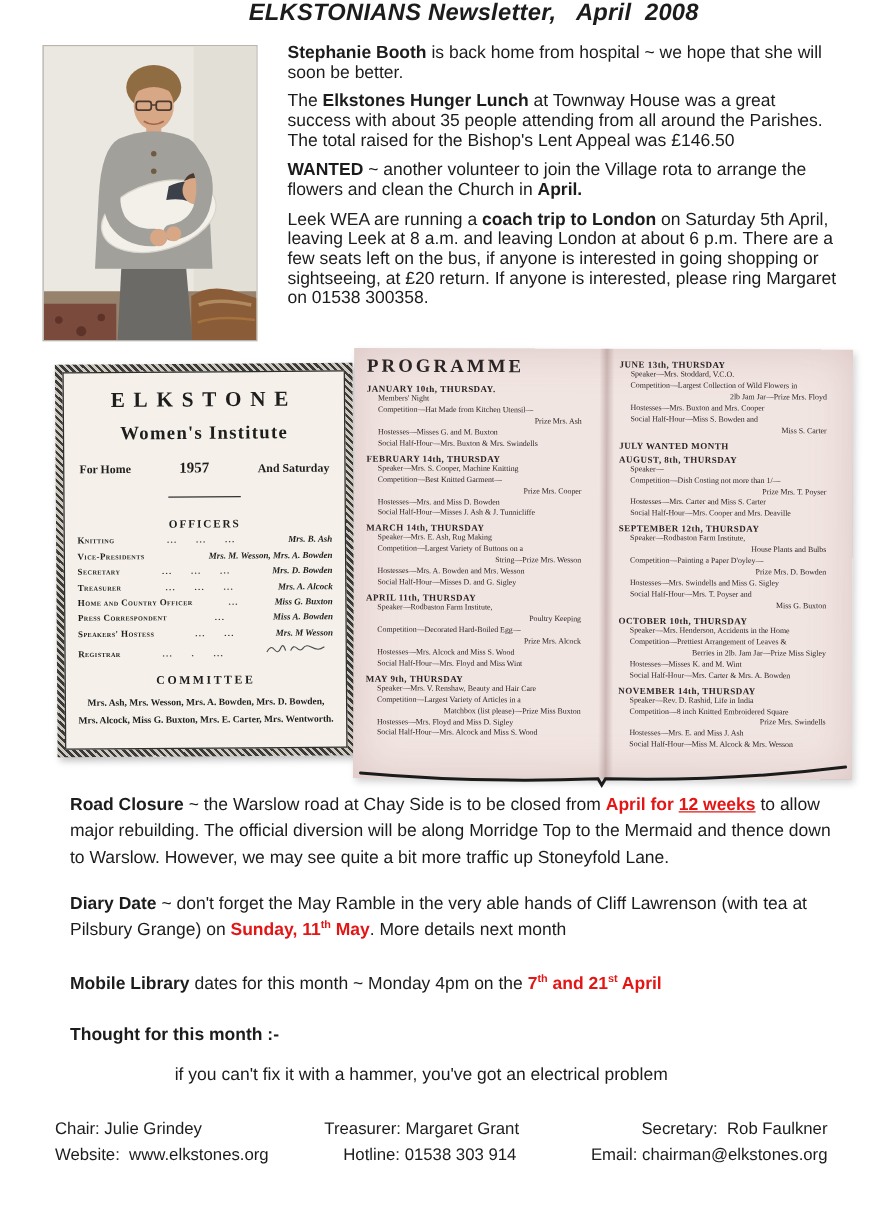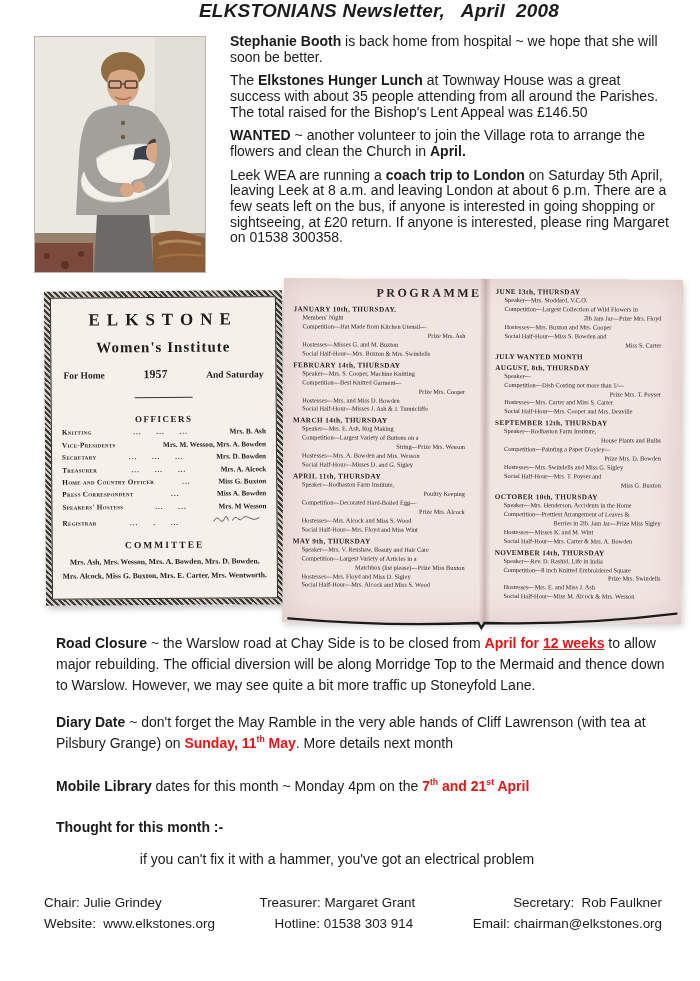--- a/index.html
+++ b/index.html
@@ -35,38 +35,38 @@
   }
   .cov-t1 { text-align:center; font-weight:bold; font-size:17px; letter-spacing:7px; }
   .cov-t2 { text-align:center; font-weight:bold; font-size:15px; margin-top:9px; letter-spacing:1px; }
   .cov-motto { display:flex; justify-content:space-between; align-items:baseline; margin-top:11px; font-weight:bold; font-size:9.5px; padding:0 3px; }
   .cov-motto .year { font-size:12px; }
   .cov-rule { width:58px; border-top:1.2px solid #333; margin:15px auto 0; }
   .officers-head { text-align:center; font-weight:bold; font-size:9px; letter-spacing:1.5px; margin-top:16px; }
   .off-row { display:flex; align-items:baseline; font-size:7.2px; margin-top:4.4px; padding:0 1px; font-weight:bold; }
   .off-role { white-space:nowrap; font-variant:small-caps; letter-spacing:0.3px; }
   .off-dots { flex:1; text-align:center; letter-spacing:1px; word-spacing:12px; color:#333; overflow:hidden; white-space:nowrap; padding:0 3px; }
-  .off-name { white-space:nowrap; }
+  .off-name { white-space:nowrap;font-style:italic; }
   .committee-head { text-align:center; font-weight:bold; font-size:9.5px; letter-spacing:2px; margin-top:13px; }
   .committee-text { font-size:7.6px; text-align:center; line-height:1.85; margin-top:5px; font-weight:bold; }
 
   .wi-spread {
     position:absolute; left:283px; top:0; width:399px; height:344px;
     background:#f1e5e2;
     box-shadow:inset 0 0 34px rgba(165,120,118,0.28), 2px 3px 6px rgba(0,0,0,0.18);
     transform:rotate(0.2deg);
   }
   .wi-spread .fold {
     position:absolute; left:196px; top:0; width:12px; height:100%;
     background:linear-gradient(90deg, rgba(120,80,80,0) 0%, rgba(120,80,80,0.30) 50%, rgba(120,80,80,0) 100%);
   }
   .prog-col { position:absolute; top:6px; font-family:"Liberation Serif", serif; color:#2b2425; }
   .col-mid   { left:10px;  width:188px; }
   .col-right { left:212px; width:182px; }
-  .prog-head { text-align:right; font-weight:bold; font-size:12px; letter-spacing:2.5px; margin:1px 0 5px; }
+  .prog-head { text-align:left; font-weight:bold; font-size:15px; letter-spacing:2.5px; margin:1px 0 5px; }
   .month { margin-bottom:3px; }
   .month-title { font-weight:bold; font-size:7.2px; letter-spacing:0.4px; margin-top:3px; }
   .pline { font-size:6.3px; padding-left:9px; line-height:1.42; }
   .pline.r { text-align:right; padding-right:16px; padding-left:0; }
   .spread-bottom-edge { position:absolute; left:0; bottom:-8px; }
 
   
   .notices { margin:4px 26px 0 56px; font-size:14px; line-height:1.5; }
   .n-road   { margin-top:2px; }
   .n-diary  { margin-top:16px; }

